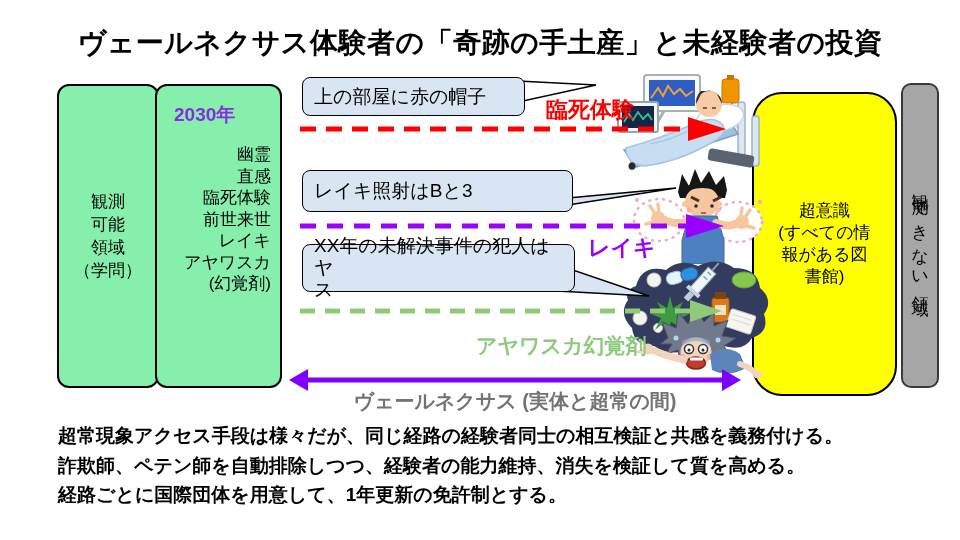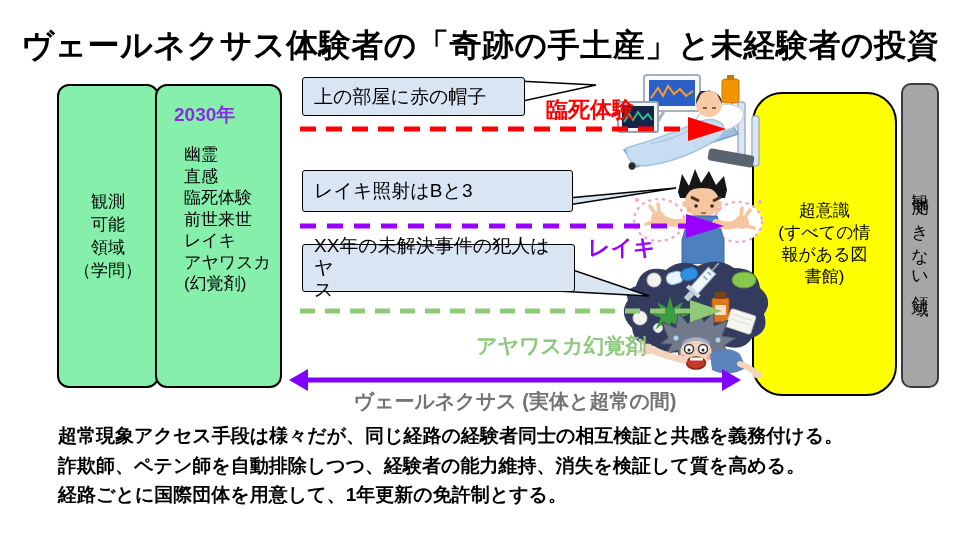--- a/index.html
+++ b/index.html
@@ -3,47 +3,47 @@
 <meta charset="utf-8">
 <style>
   html,body { margin:0; padding:0; background:#fff; }
   .canvas {
     position:relative; width:960px; height:540px; background:#ffffff;
     overflow:hidden; font-family:"Liberation Sans","DejaVu Sans",sans-serif; color:#000;
   }
   .abs { position:absolute; }
   .title {
     position:absolute; left:0; top:24px; width:960px; text-align:center;
-    font-size:32px; font-weight:bold; letter-spacing:0.5px;
+    font-size:28px; font-weight:bold; letter-spacing:0.5px;
   }
   .region-box {
     position:absolute; box-sizing:border-box; background:#86efac;
     border:2px solid #000; border-radius:12px;
   }
   #obs-box   { left:57px;  top:84px; width:102px; height:304px; display:flex; align-items:center; justify-content:center; }
   .obs-text  { font-size:17px; line-height:23px; text-align:center; white-space:pre-line; }
   #forecast-box { left:155px; top:84px; width:127px; height:304px; }
   .year-label { position:absolute; left:17px; top:16px; font-size:19px; font-weight:bold; color:#8A2BE2; }
-  .forecast-items { position:absolute; right:9px; top:58px; font-size:17px; line-height:21.5px; white-space:pre-line; }
+  .forecast-items { position:absolute; right:9px; top:58px; text-align:right; font-size:17px; line-height:21.5px; white-space:pre-line; }
   #super-box {
     left:752px; top:92px; width:145px; height:304px; box-sizing:border-box;
     background:#FFFF00; border:2px solid #000; border-radius:30px;
     display:flex; align-items:center; justify-content:center; text-align:center;
     font-size:17px; line-height:22px; white-space:pre-line; z-index:1;
   }
   #unobs-box {
     left:901px; top:83px; width:38px; height:305px; box-sizing:border-box;
     background:#A6A6A6; border:2px solid #3A3A3A; border-radius:10px;
     display:flex; align-items:center; justify-content:center;
     writing-mode:vertical-rl; text-orientation:upright;
     font-size:17px; letter-spacing:4px; z-index:1;
   }
   .bubble {
     position:absolute; box-sizing:border-box; background:#D9E5F2;
-    border:1.5px solid #000; border-radius:3px;
+    border:1.5px solid #000; border-radius:8px;
     display:flex; align-items:center; padding:16px 11px;
     font-size:19px; line-height:22px; white-space:pre-line; z-index:4;
   }
   #bubble-1 { left:302px; top:77px;  width:223px; height:39px; }
   #bubble-2 { left:302px; top:170px; width:271px; height:42px; }
   #bubble-3 { left:302px; top:244px; width:273px; height:48px; }
   .channel-label { position:absolute; font-weight:bold; z-index:5; white-space:nowrap; }
   #label-nde   { left:546px; top:95px;  font-size:22px; color:#FF0000; }
   #label-reiki { left:588px; top:233px; font-size:22px; color:#9900FF; }
   #label-aya   { left:476px; top:332px; font-size:21px; color:#8FC97E; }

